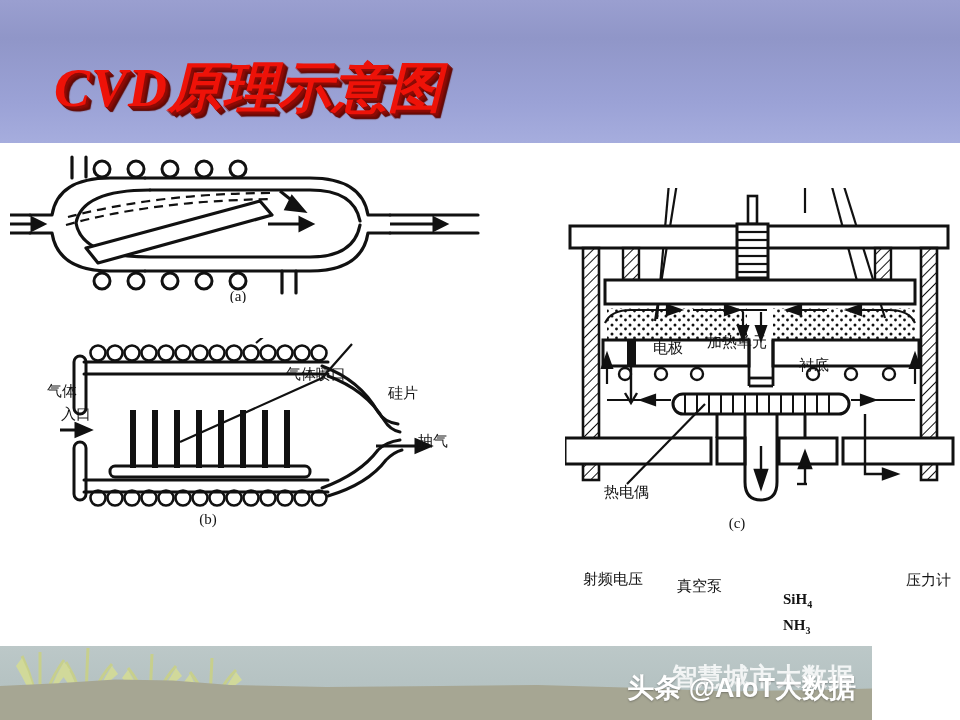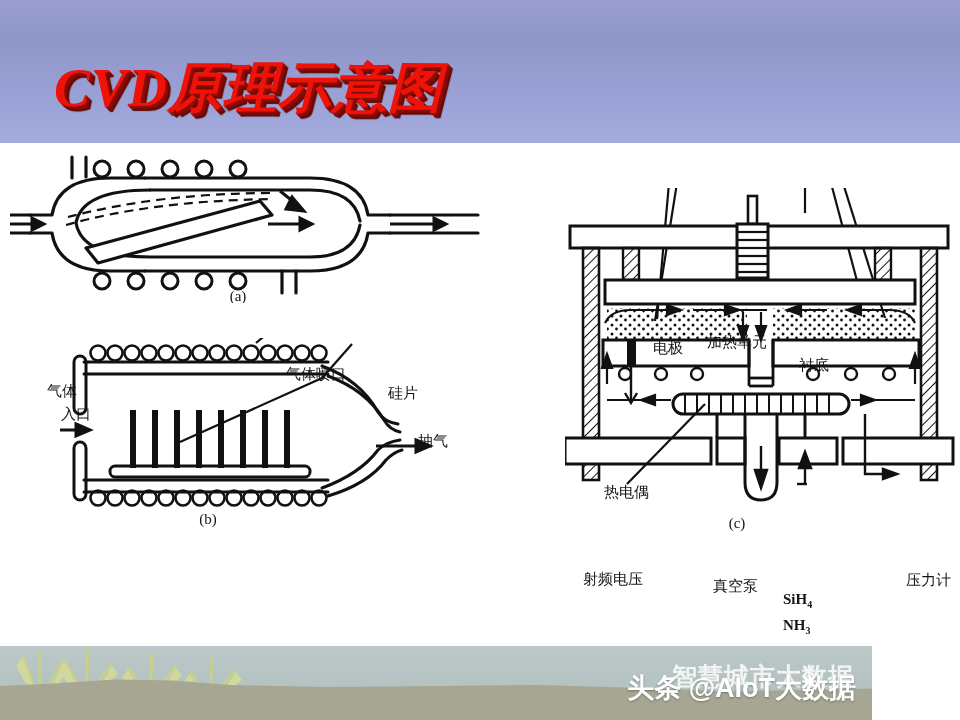--- a/index.html
+++ b/index.html
@@ -381,21 +381,21 @@
 
       <text x="172" y="340" font-family="Liberation Serif, serif" font-size="15" fill="#141414" text-anchor="middle">(c)</text>
     </svg>
 
     <div class="lbl" style="left:653px;top:196px;">电极</div>
     <div class="lbl" style="left:707px;top:190px;">加热单元</div>
     <div class="lbl" style="left:799px;top:213px;">衬底</div>
 
     <div class="lbl" style="left:604px;top:340px;">热电偶</div>
     <div class="lbl" style="left:583px;top:427px;">射频电压</div>
-    <div class="lbl" style="left:713px;top:434px;">真空泵</div>
+    <div class="lbl" style="left:677px;top:434px;">真空泵</div>
     <div class="chem" style="left:783px;top:432px;margin-top:16px;">
       <span>SiH</span><sub>4</sub>
     </div>
     <div class="chem" style="left:783px;top:474px;">
       <span>NH</span><sub>3</sub>
     </div>
     <div class="lbl" style="left:906px;top:428px;">压力计</div>
 
     <div class="cap-title">CVD 系统原理示意图</div>
 

